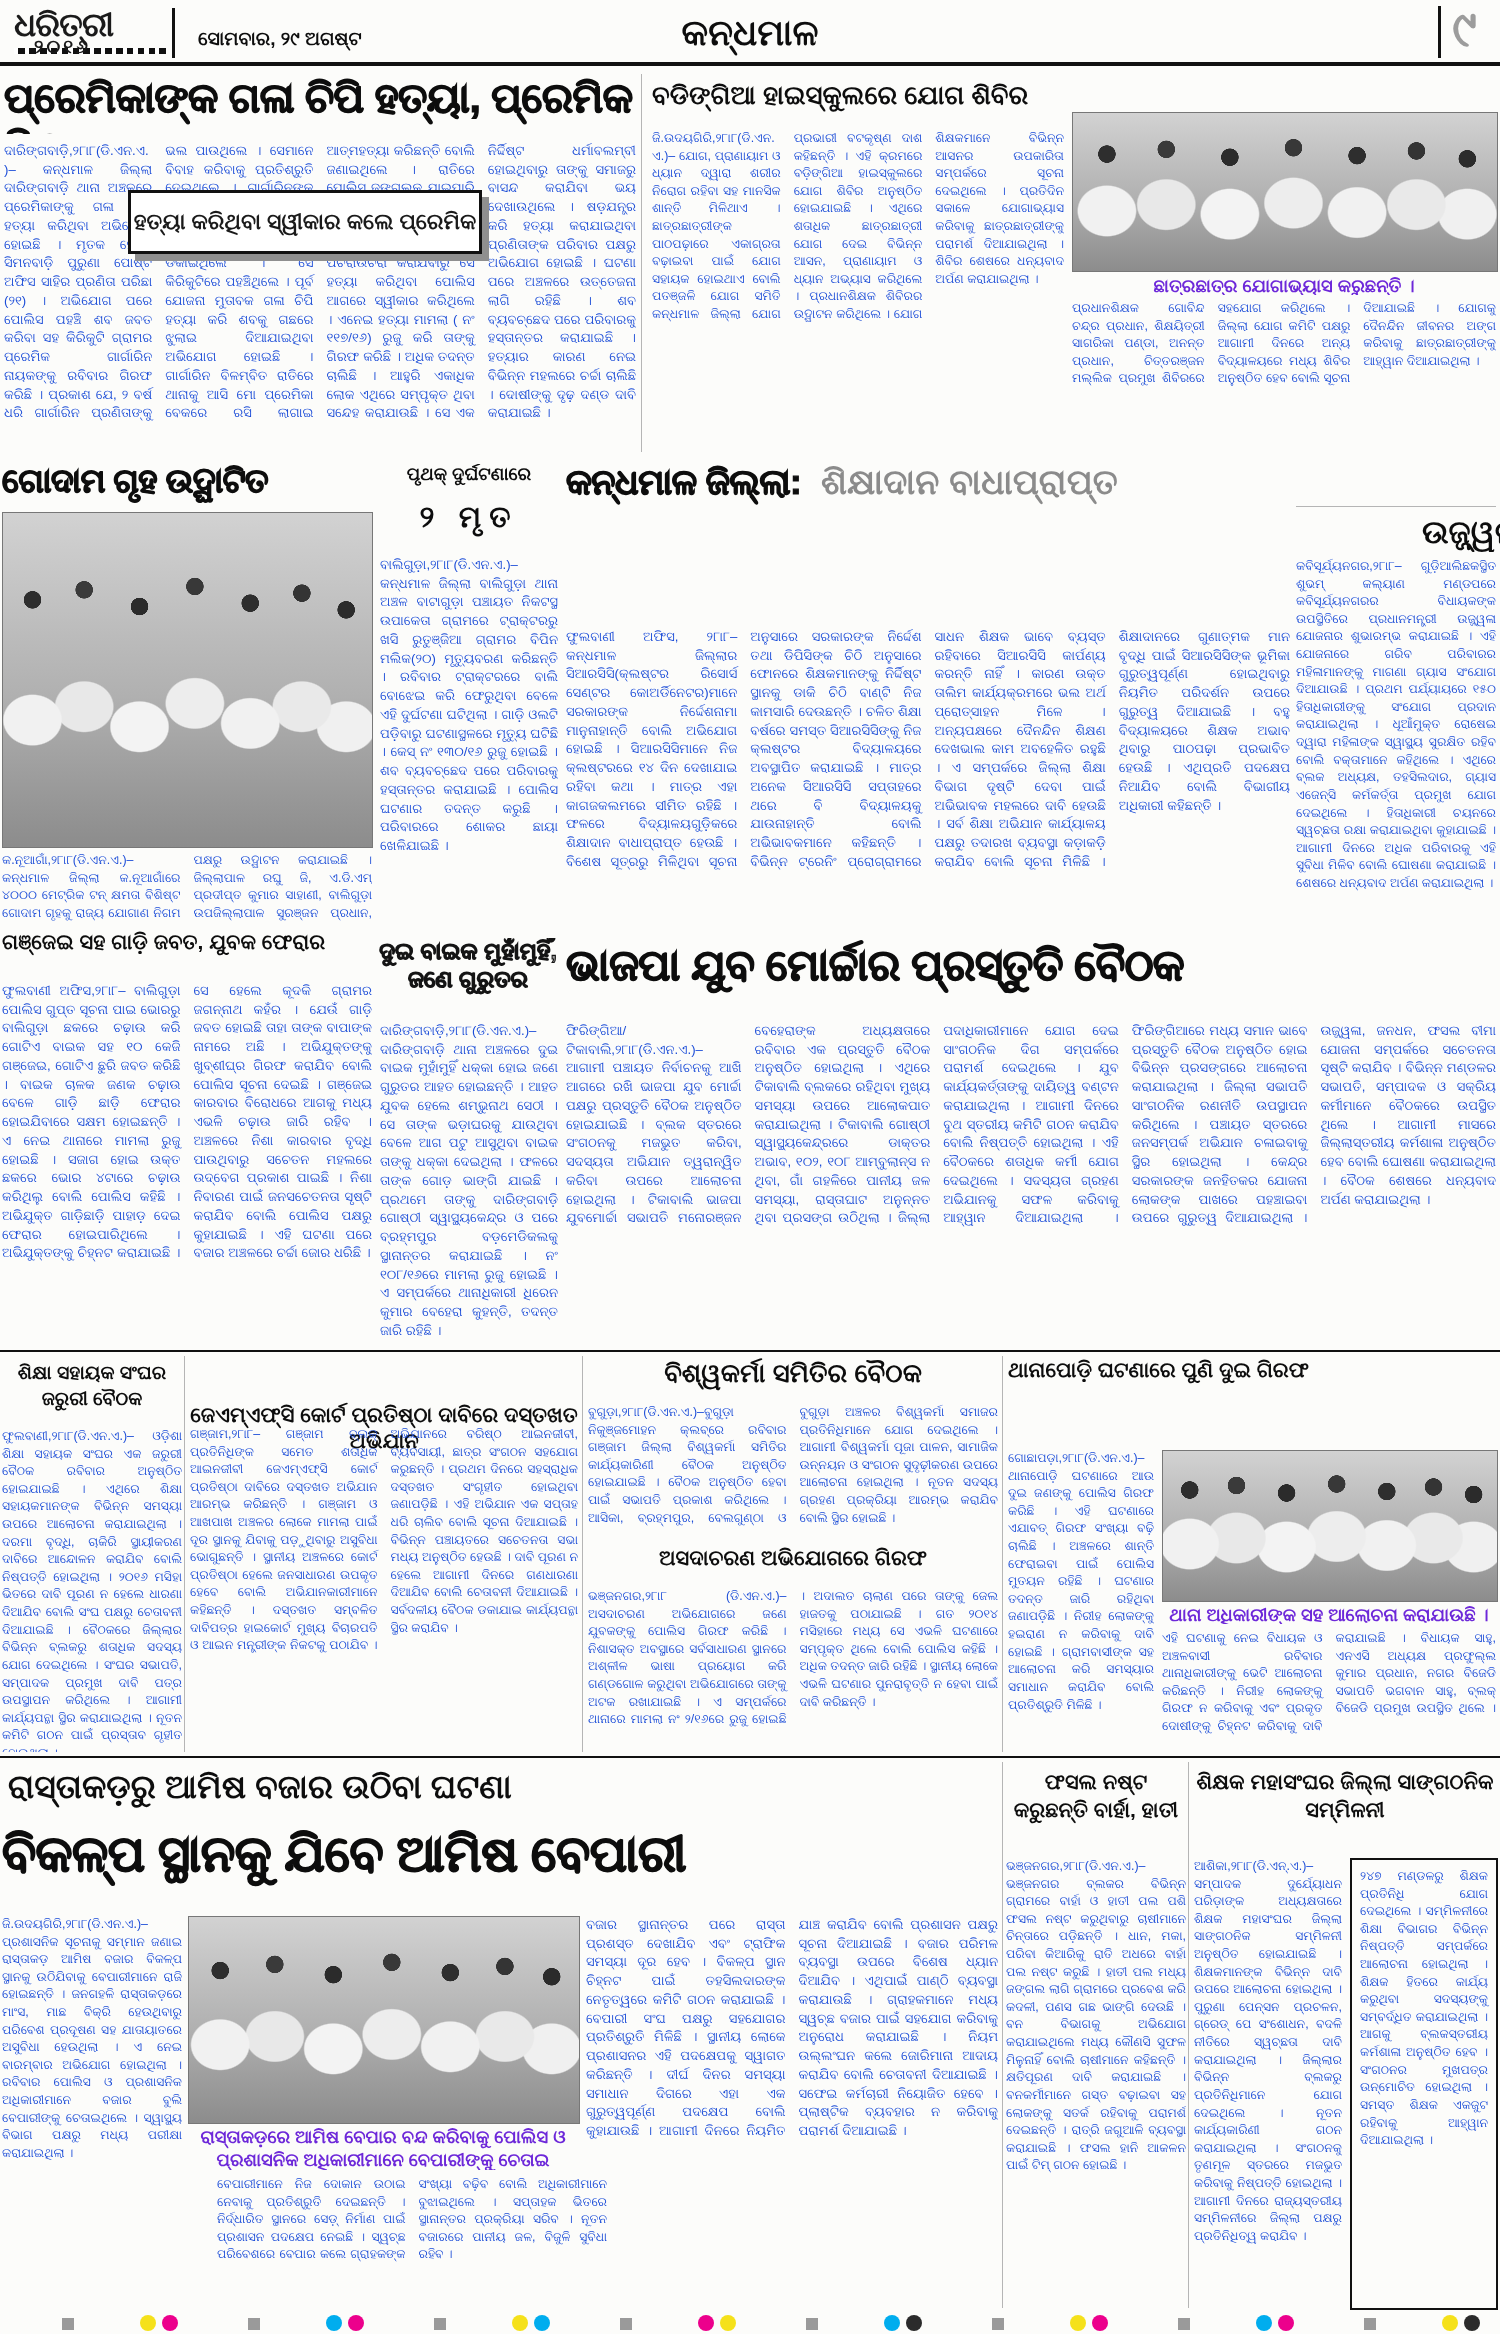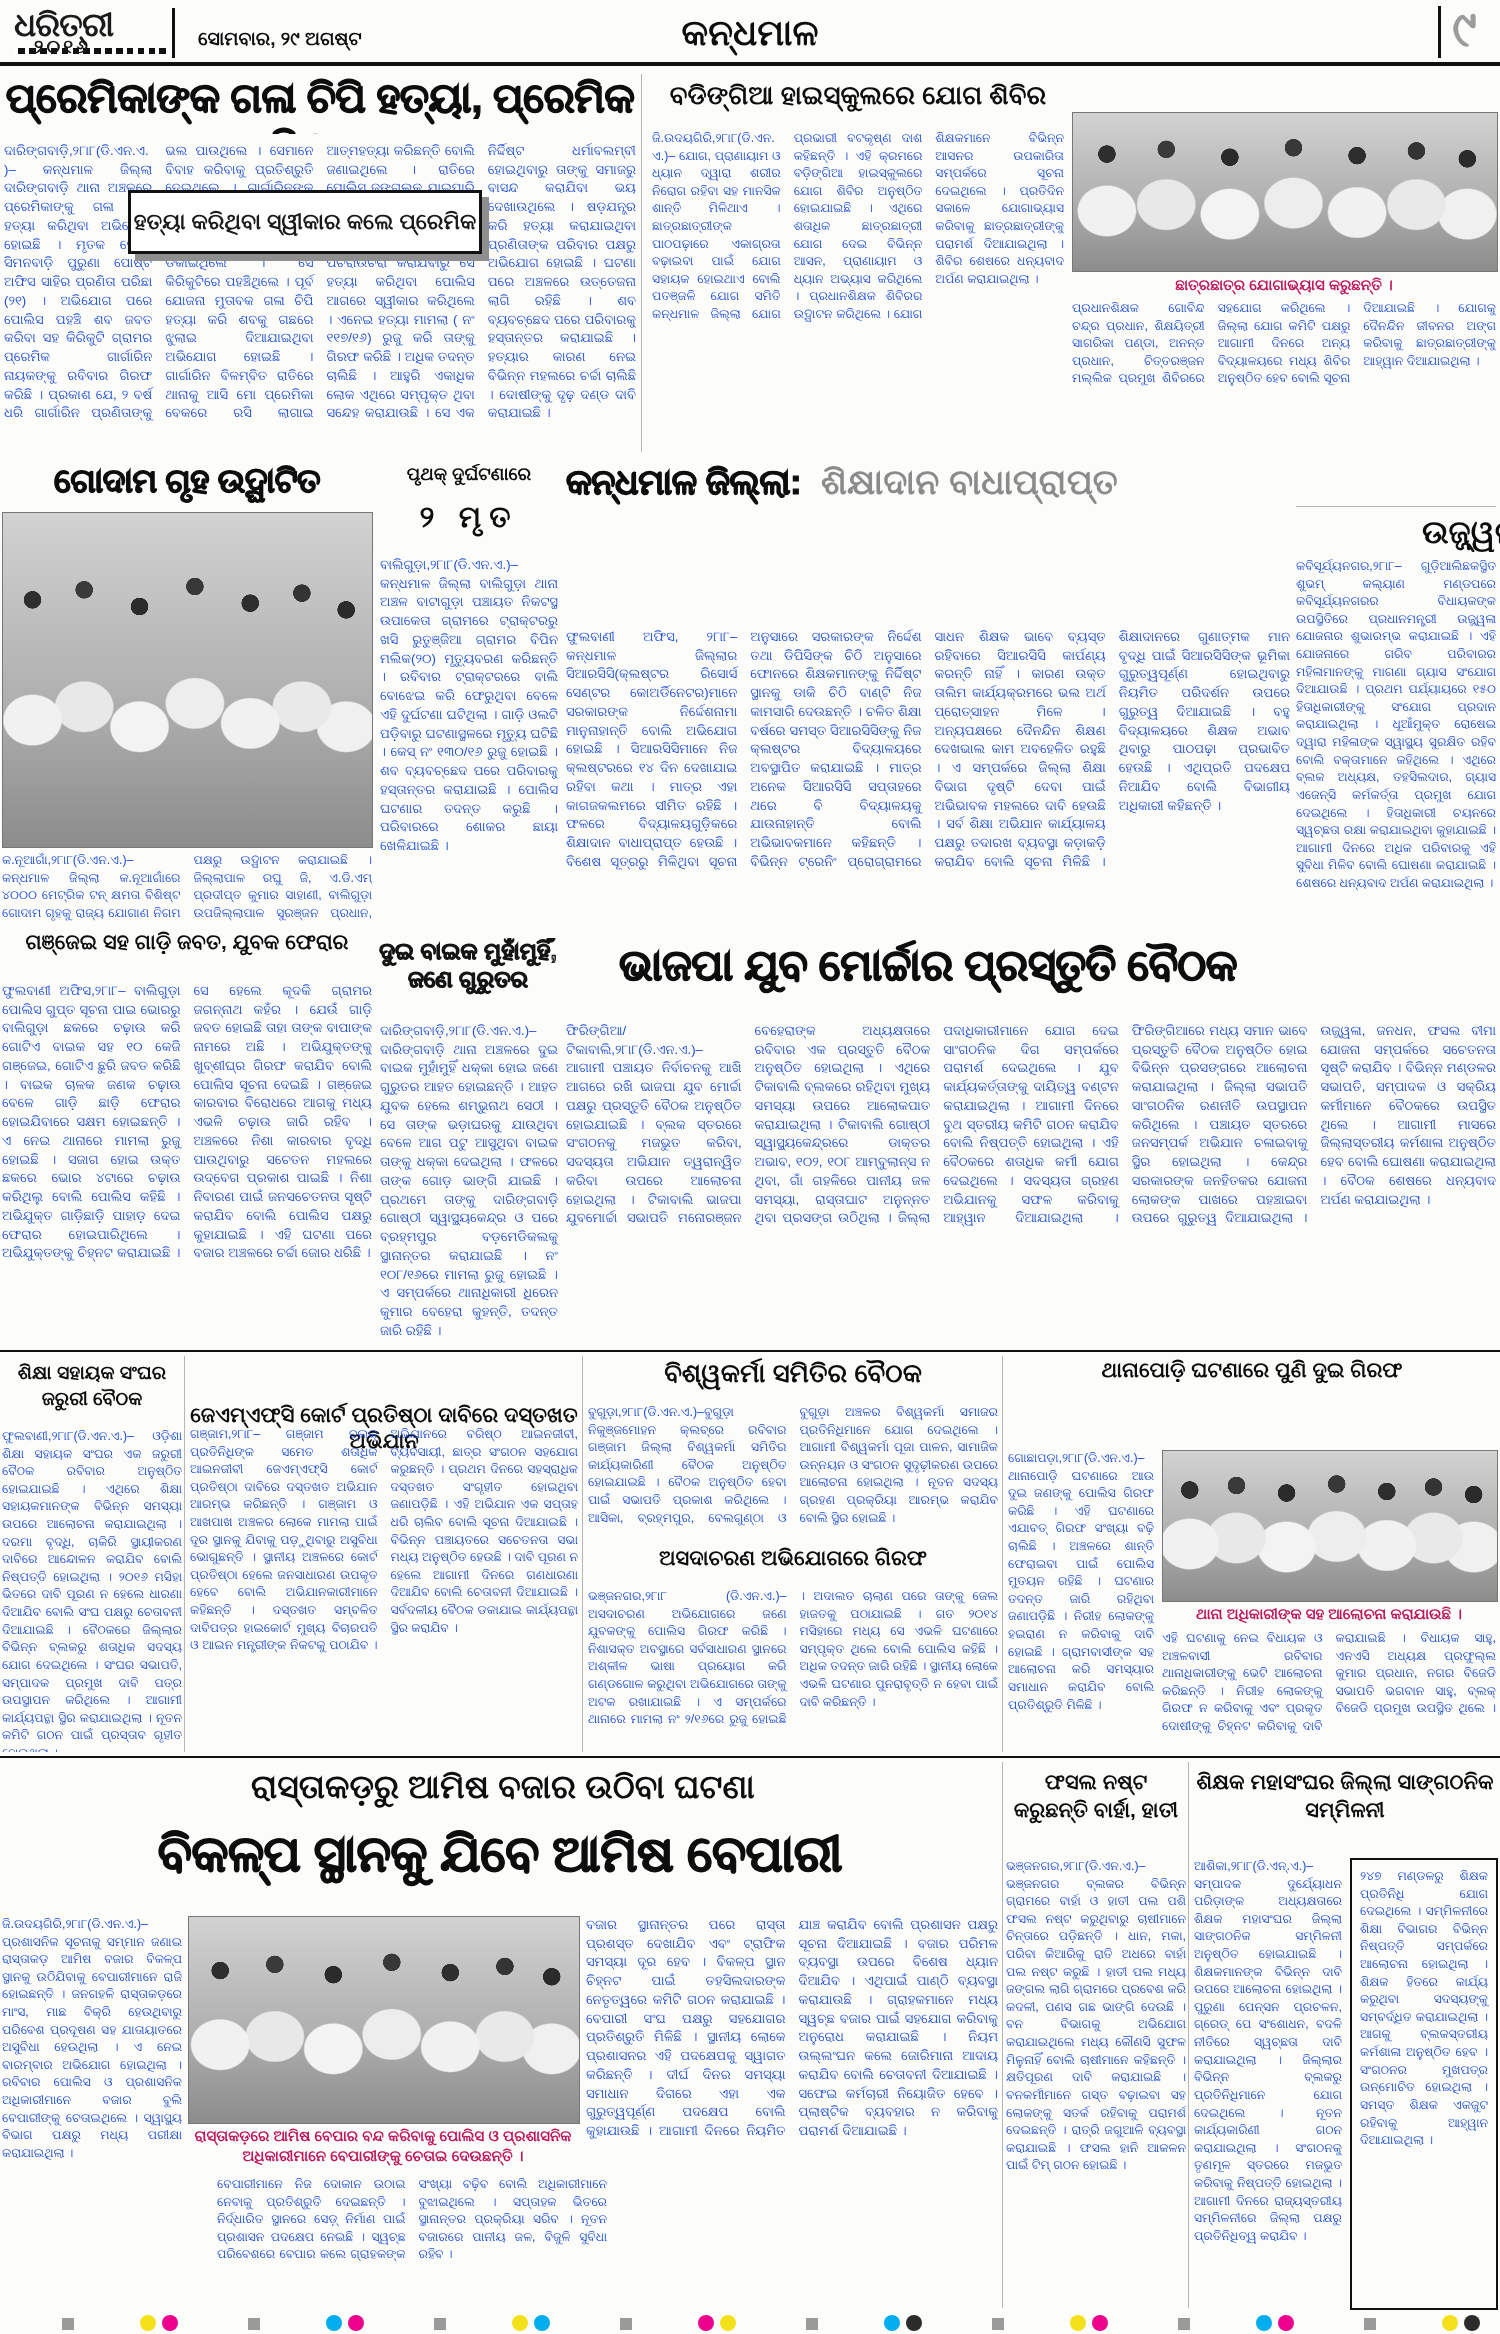--- a/index.html
+++ b/index.html
@@ -1,35 +1,35 @@
 <!DOCTYPE html>
 <html><head>
 <meta charset="utf-8">
 <style>
   html,body{margin:0;padding:0;background:#e8e8e4;}
   .page{position:relative;width:1500px;height:2334px;background:#fcfcfa;margin:0 auto;
         font-family:"Liberation Sans","DejaVu Sans",sans-serif;color:#1a1a1a;overflow:hidden;}
   .abs{position:absolute;}
   .clip{overflow:hidden;}
-  .hl{font-weight:bold;color:#0d0d0d;text-align:center;}
+  .hl{font-weight:bold;color:#0d0d0d;}
   .xbold{font-weight:bold;-webkit-text-stroke:1.2px currentColor;letter-spacing:-0.5px;}
   .outline{font-weight:bold;color:#9a9a9a;-webkit-text-stroke:1.1px #141414;}
   .gray{color:#8b8b8b;}
   .center{text-align:center;}
   .body-text{font-size:13.2px;line-height:1.42;text-align:justify;color:#1d4ed8;overflow:hidden;
              word-break:break-word;}
   .small{font-size:12.4px;}
   .cols-2{column-count:2;column-gap:13px;}
   .cols-3{column-count:3;column-gap:13px;}
   .cols-4{column-count:4;column-gap:13px;}
   .cols-5{column-count:5;column-gap:13px;}
   .rule-h{background:#111;}
   .rule-thin{background:#b5b5b5;}
   .vbar{background:#111;}
-  .caption{font-weight:bold;font-size:15px;line-height:1.3;color:#be185d;}
+  .caption{font-weight:bold;font-size:18px;line-height:1.3;color:#6d28d9;}
   .subbox{background:#fff;border:3px solid #111;box-shadow:7px 7px 0 #8f8f8f;
           display:flex;align-items:center;justify-content:center;z-index:3;
           font-weight:bold;font-size:22px;text-align:center;line-height:1.15;}
   .photo{border:1px solid #777;background-color:#b5b5b5;
     background-image:
       radial-gradient(circle 9px at 8% 26%, #2e2e2e 95%, transparent 100%),
       radial-gradient(circle 9px at 22% 23%, #3a3a3a 95%, transparent 100%),
       radial-gradient(circle 9px at 37% 28%, #2b2b2b 95%, transparent 100%),
       radial-gradient(circle 9px at 52% 22%, #383838 95%, transparent 100%),
       radial-gradient(circle 9px at 67% 27%, #2e2e2e 95%, transparent 100%),

